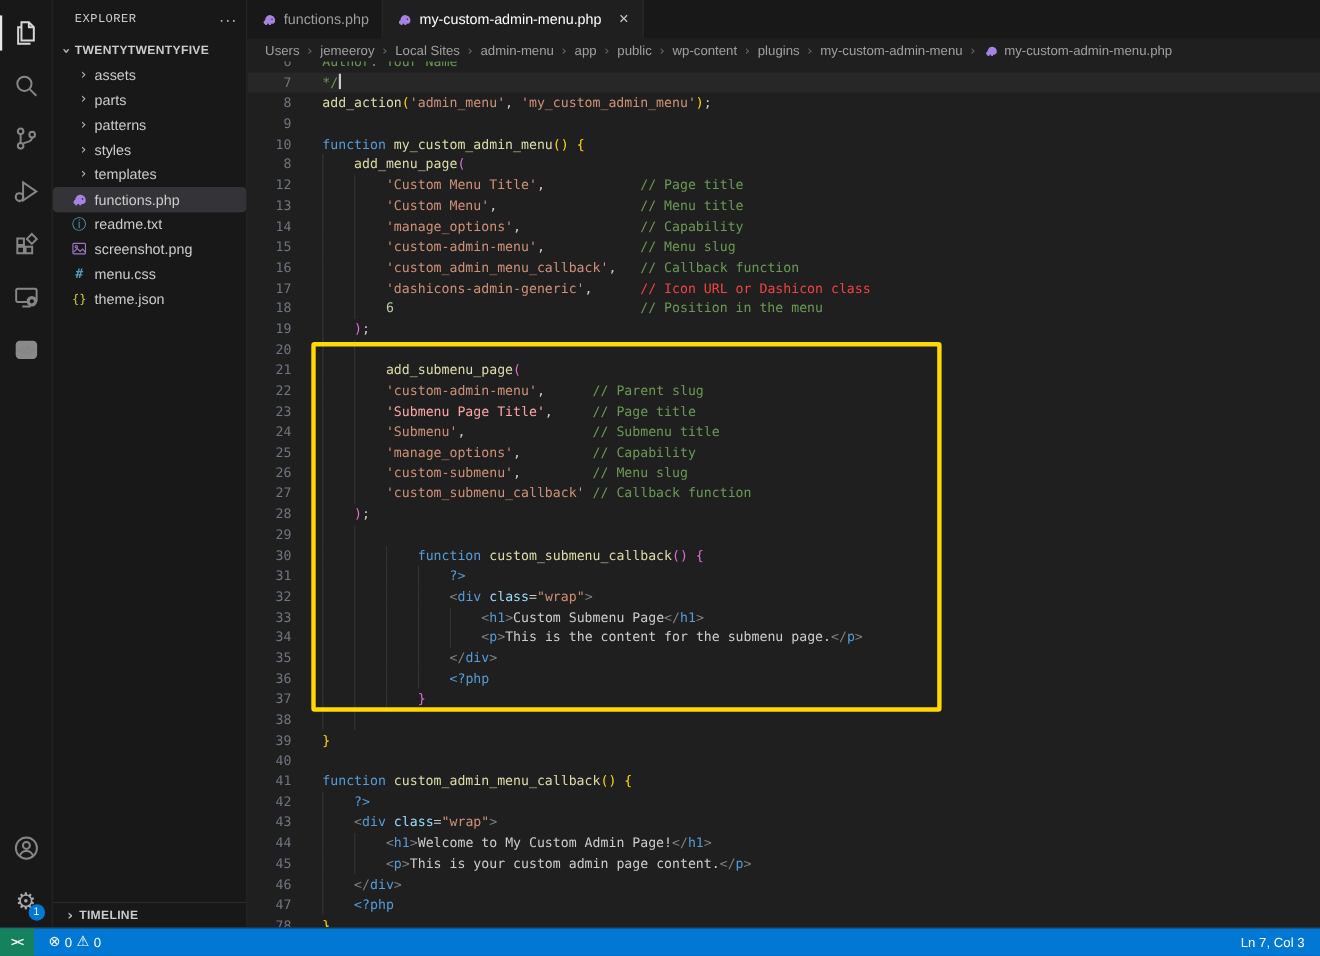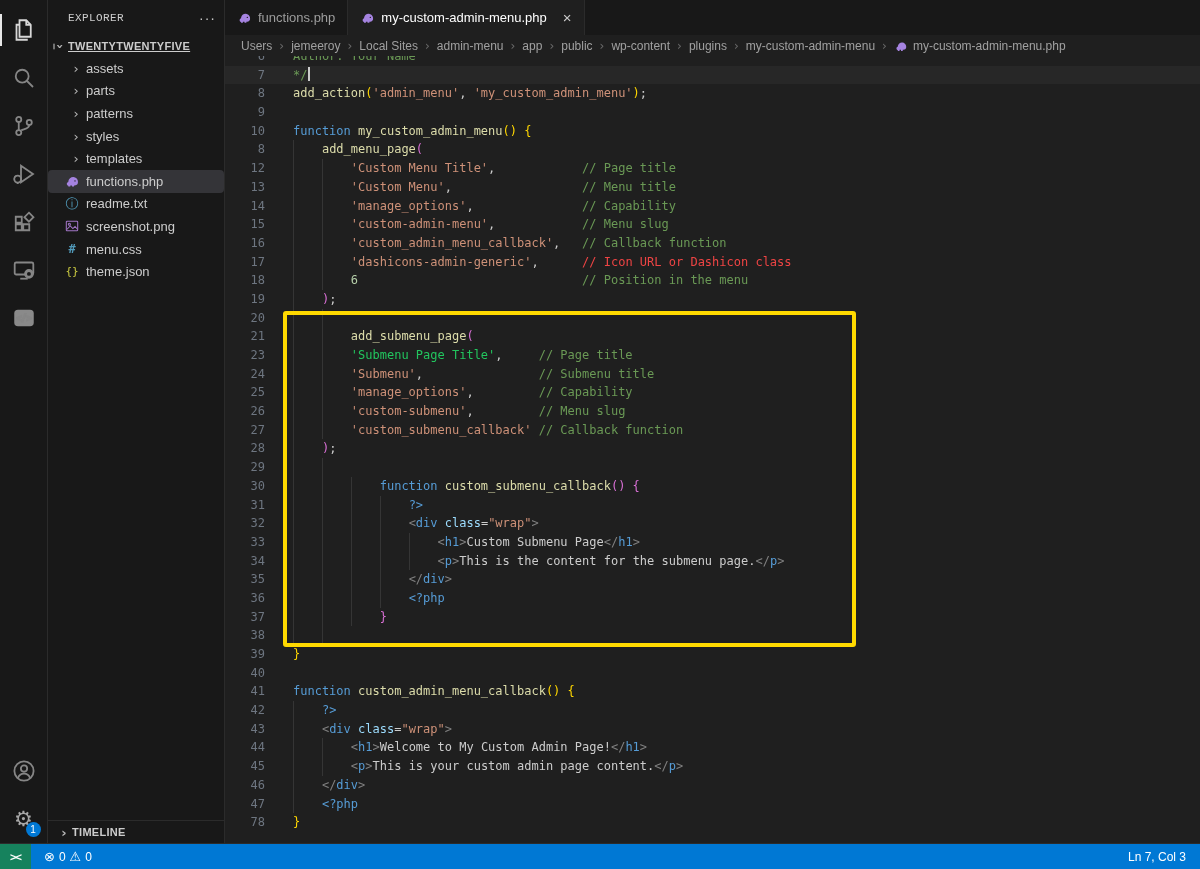--- a/index.html
+++ b/index.html
@@ -23,21 +23,21 @@
   .ab-fill-sq { fill:#8a8a8a; stroke:none; }
 
   
   .sidebar { grid-row:1; grid-column:2; background:#181818; border-right:1px solid #2b2b2b;
     color:#cccccc; display:flex; flex-direction:column; overflow:hidden; }
   .sb-header { height:35px; display:flex; align-items:center; padding:0 8px 0 20px;
     font-size:11px; color:#cccccc; flex:0 0 auto; }
   .sb-header .ttl { letter-spacing:.4px;font-family:Liberation Mono, monospace; }
   .sb-more { margin-left:auto; font-size:14px; color:#c5c5c5; cursor:pointer; letter-spacing:1px; }
   .root-row { height:22px; display:flex; align-items:center; padding-left:4px;
-    font-size:11px; font-weight:bold; letter-spacing:.3px; cursor:pointer;text-decoration:underline; }
+    font-size:11px; font-weight:bold; letter-spacing:.3px; cursor:pointer; }
   .chev { display:inline-block; width:16px; text-align:center; color:#b8b8b8;
     font-size:13px; font-family:"DejaVu Sans", sans-serif; }
   .chev.down { transform:rotate(90deg); }
   .tree { flex:0 0 auto; }
   .tree-row { height:22.6px; display:flex; align-items:center; font-size:13px; cursor:pointer; color:#cccccc; }
   .tree-row.folder { padding-left:20px; }
   .tree-row.file { padding-left:16px; }
   .tree-row .fi { width:16px; height:16px; margin-right:6px; display:inline-flex;
     align-items:center; justify-content:center; flex:0 0 16px; font-size:12px; }
   .tree-row.folder .lbl { margin-left:2px; }
@@ -280,21 +280,22 @@
           <div class="row"><span class="ln">12</span><span class="lc"><span class="ig">    </span><span class="ig">    </span><span style="color: rgb(206, 145, 120);">'Custom Menu Title'</span><span style="color: rgb(204, 204, 204);">,</span><span style="color: rgb(204, 204, 204);">            </span><span style="color: rgb(106, 153, 85);">// Page title</span></span></div>
           <div class="row"><span class="ln">13</span><span class="lc"><span class="ig">    </span><span class="ig">    </span><span style="color: rgb(206, 145, 120);">'Custom Menu'</span><span style="color: rgb(204, 204, 204);">,</span><span style="color: rgb(204, 204, 204);">                  </span><span style="color: rgb(106, 153, 85);">// Menu title</span></span></div>
           <div class="row"><span class="ln">14</span><span class="lc"><span class="ig">    </span><span class="ig">    </span><span style="color: rgb(206, 145, 120);">'manage_options'</span><span style="color: rgb(204, 204, 204);">,</span><span style="color: rgb(204, 204, 204);">               </span><span style="color: rgb(106, 153, 85);">// Capability</span></span></div>
           <div class="row"><span class="ln">15</span><span class="lc"><span class="ig">    </span><span class="ig">    </span><span style="color: rgb(206, 145, 120);">'custom-admin-menu'</span><span style="color: rgb(204, 204, 204);">,</span><span style="color: rgb(204, 204, 204);">            </span><span style="color: rgb(106, 153, 85);">// Menu slug</span></span></div>
           <div class="row"><span class="ln">16</span><span class="lc"><span class="ig">    </span><span class="ig">    </span><span style="color: rgb(206, 145, 120);">'custom_admin_menu_callback'</span><span style="color: rgb(204, 204, 204);">,</span><span style="color: rgb(204, 204, 204);">   </span><span style="color: rgb(106, 153, 85);">// Callback function</span></span></div>
           <div class="row"><span class="ln">17</span><span class="lc"><span class="ig">    </span><span class="ig">    </span><span style="color: rgb(206, 145, 120);">'dashicons-admin-generic'</span><span style="color: rgb(204, 204, 204);">,</span><span style="color: rgb(204, 204, 204);">      </span><span style="color: #ef4444;">// Icon URL or Dashicon class</span></span></div>
           <div class="row"><span class="ln">18</span><span class="lc"><span class="ig">    </span><span class="ig">    </span><span style="color: rgb(181, 206, 168);">6</span><span style="color: rgb(204, 204, 204);">                               </span><span style="color: rgb(106, 153, 85);">// Position in the menu</span></span></div>
           <div class="row"><span class="ln">19</span><span class="lc"><span class="ig">    </span><span style="color: rgb(218, 112, 214);">)</span><span style="color: rgb(204, 204, 204);">;</span></span></div>
           <div class="row"><span class="ln">20</span><span class="lc"><span class="ig">    </span><span class="ig">    </span></span></div>
           <div class="row"><span class="ln">21</span><span class="lc"><span class="ig">    </span><span class="ig">    </span><span style="color: rgb(220, 220, 170);">add_submenu_page</span><span style="color: rgb(218, 112, 214);">(</span></span></div>
-          <div class="row"><span class="ln">23</span><span class="lc"><span class="ig">    </span><span class="ig">    </span><span style="color: #22c55e;">'Submenu Page Title'</span><span style="color: rgb(204, 204, 204);">,</span><span style="color: rgb(204, 204, 204);">     </span><span style="color: rgb(106, 153, 85);">// Page title</span></span></div>
+          <div class="row"><span class="ln">22</span><span class="lc"><span class="ig">    </span><span class="ig">    </span><span style="color: rgb(206, 145, 120);">'custom-admin-menu'</span><span style="color: rgb(204, 204, 204);">,</span><span style="color: rgb(204, 204, 204);">      </span><span style="color: rgb(106, 153, 85);">// Parent slug</span></span></div>
+          <div class="row"><span class="ln">23</span><span class="lc"><span class="ig">    </span><span class="ig">    </span><span style="color: #fca5a5;">'Submenu Page Title'</span><span style="color: rgb(204, 204, 204);">,</span><span style="color: rgb(204, 204, 204);">     </span><span style="color: rgb(106, 153, 85);">// Page title</span></span></div>
           <div class="row"><span class="ln">24</span><span class="lc"><span class="ig">    </span><span class="ig">    </span><span style="color: rgb(206, 145, 120);">'Submenu'</span><span style="color: rgb(204, 204, 204);">,</span><span style="color: rgb(204, 204, 204);">                </span><span style="color: rgb(106, 153, 85);">// Submenu title</span></span></div>
           <div class="row"><span class="ln">25</span><span class="lc"><span class="ig">    </span><span class="ig">    </span><span style="color: rgb(206, 145, 120);">'manage_options'</span><span style="color: rgb(204, 204, 204);">,</span><span style="color: rgb(204, 204, 204);">         </span><span style="color: rgb(106, 153, 85);">// Capability</span></span></div>
           <div class="row"><span class="ln">26</span><span class="lc"><span class="ig">    </span><span class="ig">    </span><span style="color: rgb(206, 145, 120);">'custom-submenu'</span><span style="color: rgb(204, 204, 204);">,</span><span style="color: rgb(204, 204, 204);">         </span><span style="color: rgb(106, 153, 85);">// Menu slug</span></span></div>
           <div class="row"><span class="ln">27</span><span class="lc"><span class="ig">    </span><span class="ig">    </span><span style="color: rgb(206, 145, 120);">'custom_submenu_callback'</span><span style="color: rgb(204, 204, 204);"> </span><span style="color: rgb(106, 153, 85);">// Callback function</span></span></div>
           <div class="row"><span class="ln">28</span><span class="lc"><span class="ig">    </span><span style="color: rgb(218, 112, 214);">)</span><span style="color: rgb(204, 204, 204);">;</span></span></div>
           <div class="row"><span class="ln">29</span><span class="lc"><span class="ig">    </span><span class="ig">    </span></span></div>
           <div class="row"><span class="ln">30</span><span class="lc"><span class="ig">    </span><span class="ig">    </span><span class="ig">    </span><span style="color: rgb(86, 156, 214);">function </span><span style="color: rgb(220, 220, 170);">custom_submenu_callback</span><span style="color: rgb(218, 112, 214);">()</span><span style="color: rgb(204, 204, 204);"> </span><span style="color: rgb(218, 112, 214);">{</span></span></div>
           <div class="row"><span class="ln">31</span><span class="lc"><span class="ig">    </span><span class="ig">    </span><span class="ig">    </span><span class="ig">    </span><span style="color: rgb(86, 156, 214);">?&gt;</span></span></div>
           <div class="row"><span class="ln">32</span><span class="lc"><span class="ig">    </span><span class="ig">    </span><span class="ig">    </span><span class="ig">    </span><span style="color: rgb(128, 128, 128);">&lt;</span><span style="color: rgb(86, 156, 214);">div</span><span style="color: rgb(204, 204, 204);"> </span><span style="color: rgb(156, 220, 254);">class</span><span style="color: rgb(204, 204, 204);">=</span><span style="color: rgb(206, 145, 120);">"wrap"</span><span style="color: rgb(128, 128, 128);">&gt;</span></span></div>
           <div class="row"><span class="ln">33</span><span class="lc"><span class="ig">    </span><span class="ig">    </span><span class="ig">    </span><span class="ig">    </span><span class="ig">    </span><span style="color: rgb(128, 128, 128);">&lt;</span><span style="color: rgb(86, 156, 214);">h1</span><span style="color: rgb(128, 128, 128);">&gt;</span><span style="color: rgb(204, 204, 204);">Custom Submenu Page</span><span style="color: rgb(128, 128, 128);">&lt;/</span><span style="color: rgb(86, 156, 214);">h1</span><span style="color: rgb(128, 128, 128);">&gt;</span></span></div>

